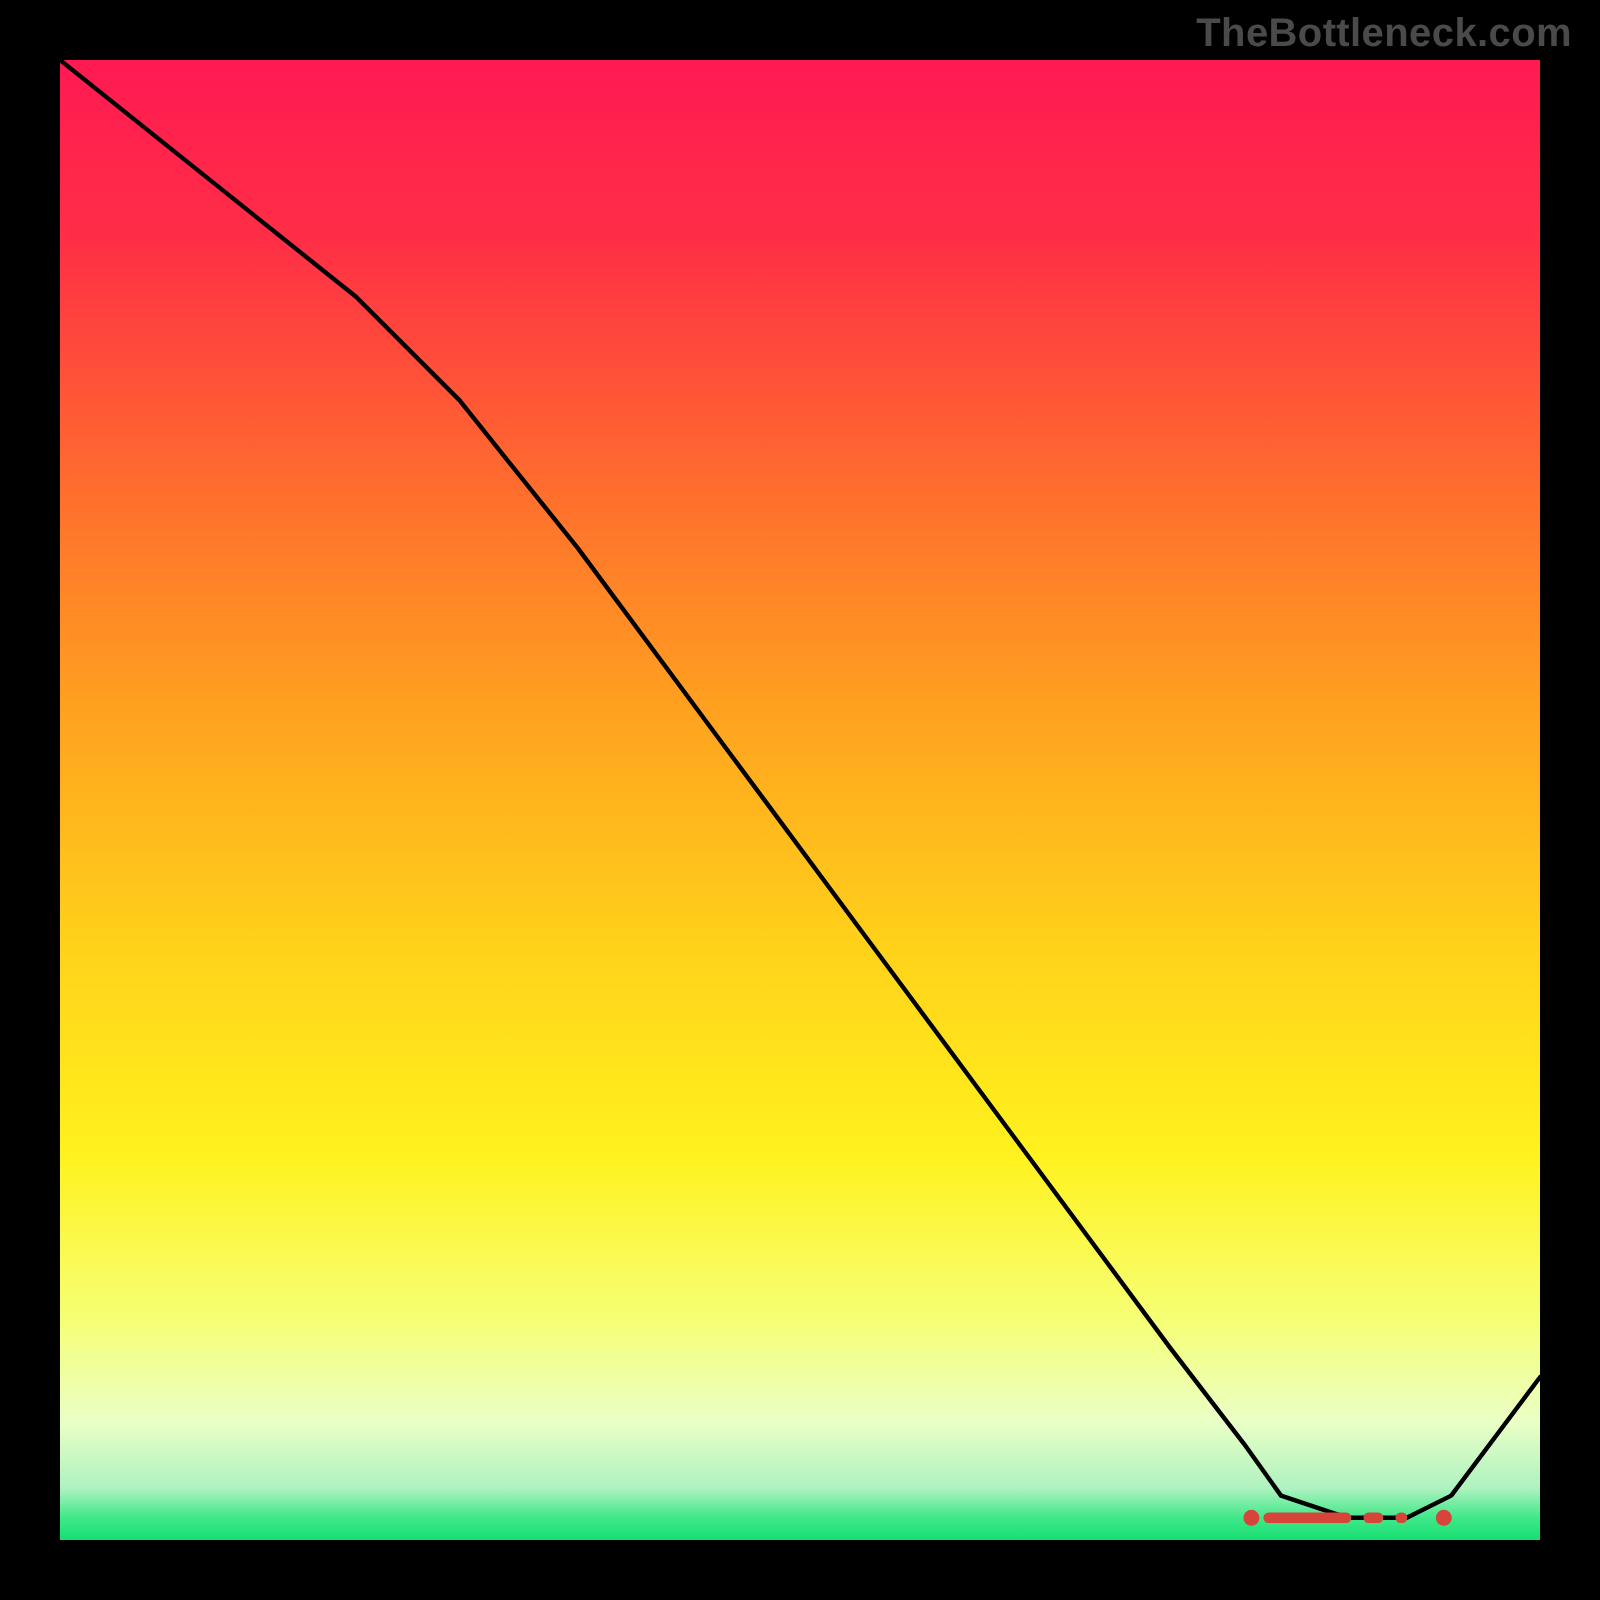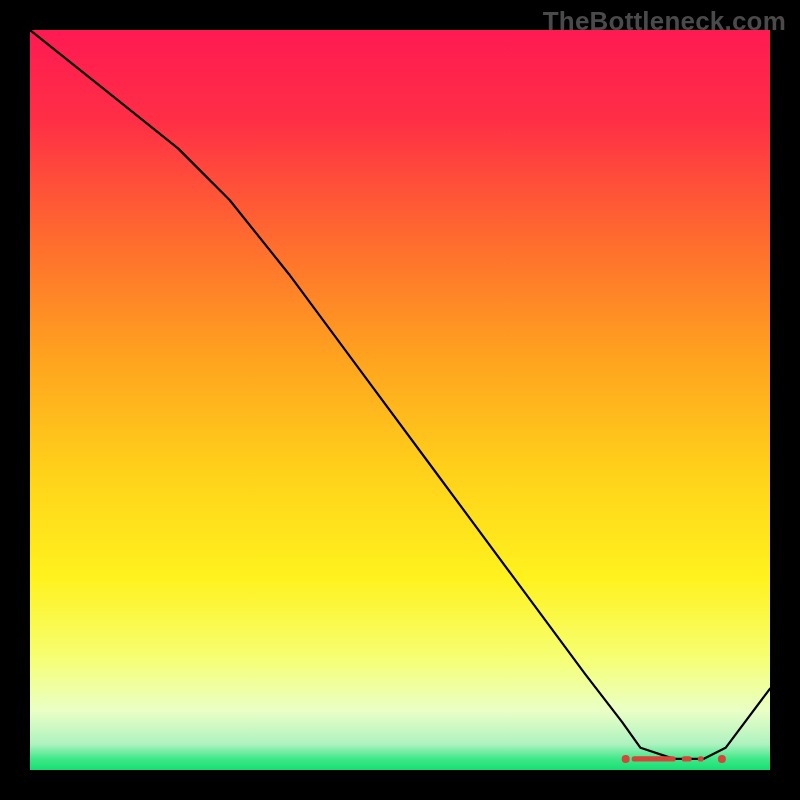--- a/index.html
+++ b/index.html
@@ -15,21 +15,21 @@
     position: relative;
     width: 800px;
     height: 800px;
     background: #000;
   }
   .watermark {
     position: absolute;
     top: 6px;
     right: 14px;
     color: #4a4a4a;
-    font-size: 26px;
+    font-size: 20px;
     font-weight: 600;
     letter-spacing: 0.2px;
     user-select: none;
   }
   .plot {
     position: absolute;
     left: 30px;
     top: 30px;
     width: 740px;
     height: 740px;

